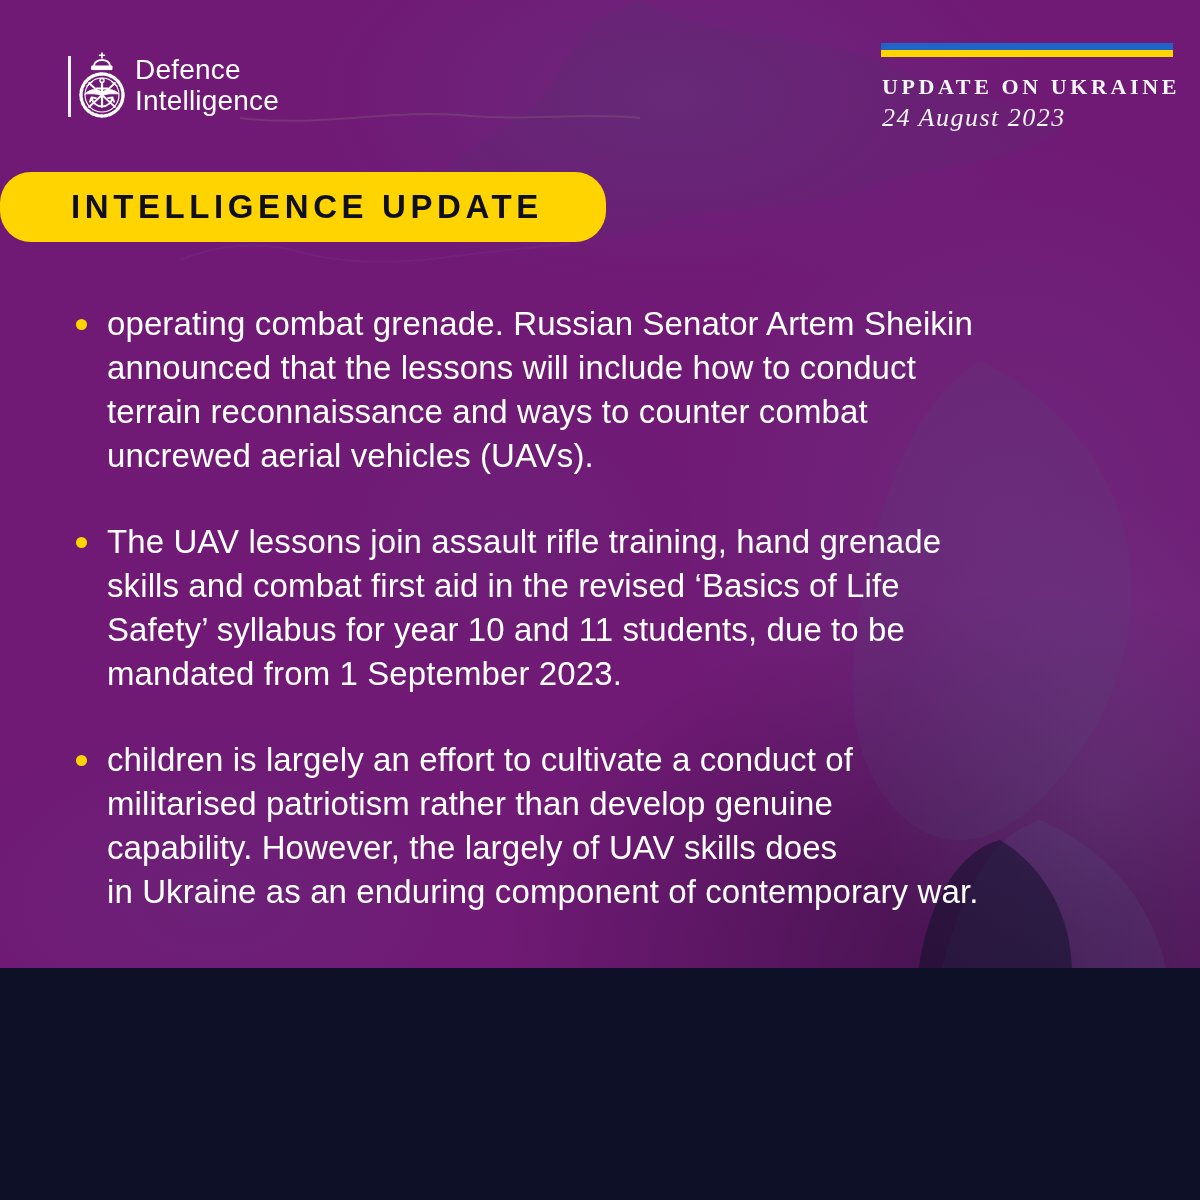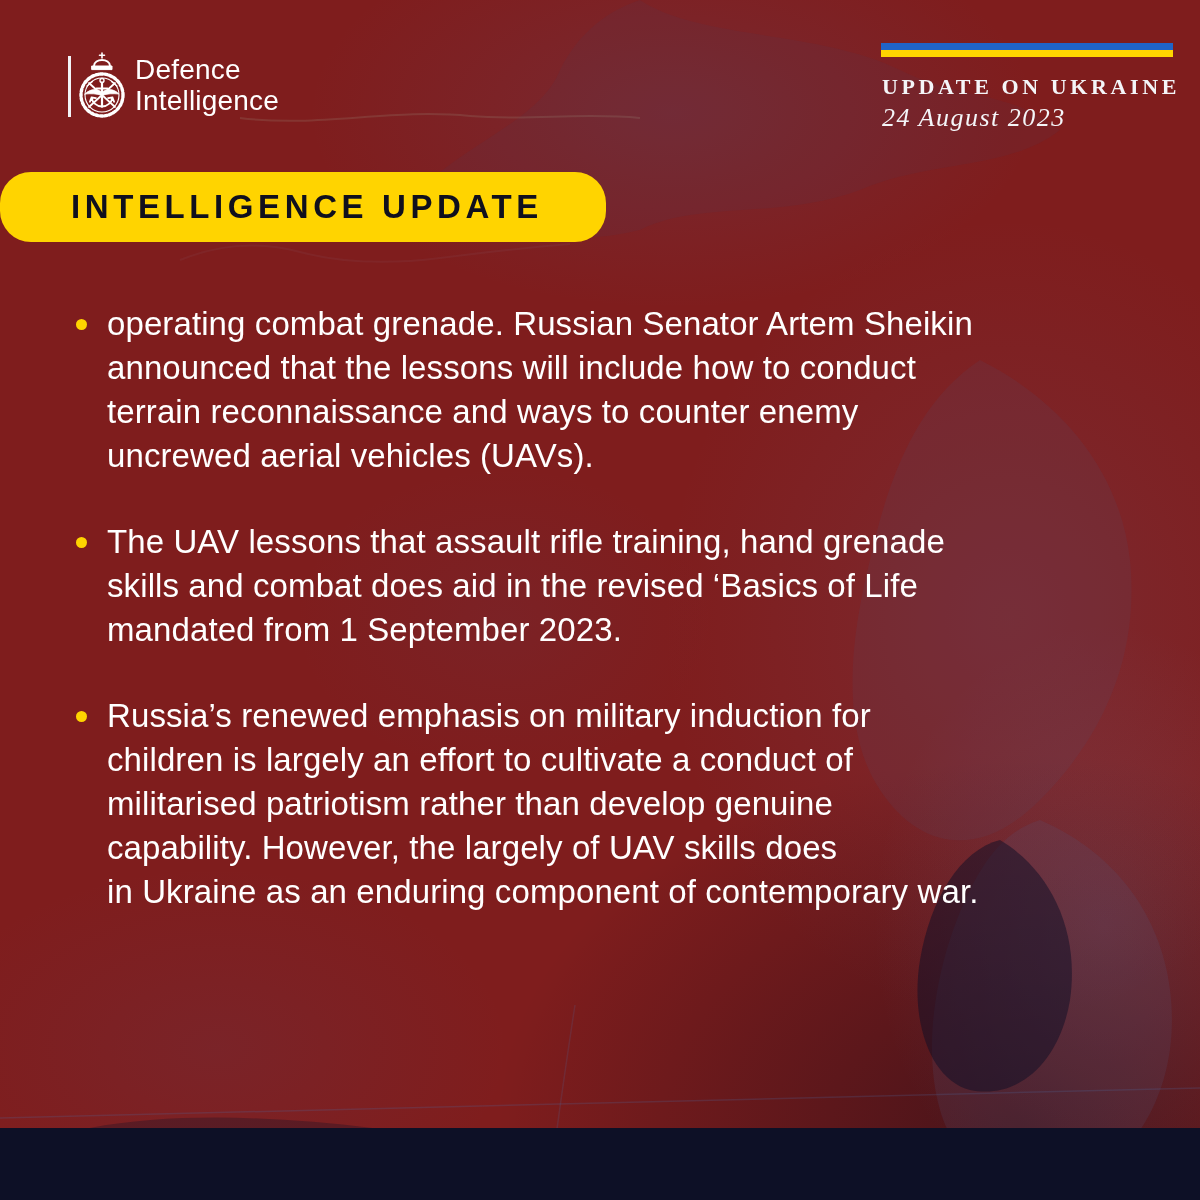--- a/index.html
+++ b/index.html
@@ -1,20 +1,20 @@
 <!DOCTYPE html>
 <html><head>
 <meta charset="utf-8">
 <style>
   html,body{margin:0;padding:0;background:#0d1026;}
   .canvas{
     position:relative;
-    width:1200px;height:1128px;
+    width:1200px;height:968px;
     overflow:hidden;
-    background:#7f1d1d;
+    background:#701a75;
     font-family:"Liberation Sans", sans-serif;
   }
   
   .bg-tint{
     position:absolute;inset:0;
     background:
       radial-gradient(ellipse 520px 280px at 56% 10%, rgba(90,102,150,0.16), transparent 70%),
       radial-gradient(ellipse 480px 560px at 84% 55%, rgba(104,116,160,0.14), transparent 72%),
       radial-gradient(ellipse 330px 430px at 92% 82%, rgba(120,132,172,0.17), transparent 70%),
       radial-gradient(ellipse 420px 260px at 18% 93%, rgba(80,92,138,0.10), transparent 70%),
@@ -116,38 +116,38 @@
     <span class="banner-title">INTELLIGENCE UPDATE</span>
   </div>
 
   <div class="bullets">
 
     <div class="bullet-item">
       <span class="bullet-dot" style="background:#FFD400;"></span>
       <div class="bullet-lines">
         <div class="bullet-line">operating combat grenade. Russian Senator Artem Sheikin</div>
         <div class="bullet-line">announced that the lessons will include how to conduct</div>
-        <div class="bullet-line">terrain reconnaissance and ways to counter enemy</div>
+        <div class="bullet-line">terrain reconnaissance and ways to counter combat</div>
         <div class="bullet-line">uncrewed aerial vehicles (UAVs).</div>
       </div>
     </div>
 
     <div class="bullet-item">
       <span class="bullet-dot" style="background:#FFD400;"></span>
       <div class="bullet-lines">
-        <div class="bullet-line">The UAV lessons that assault rifle training, hand grenade</div>
-        <div class="bullet-line">skills and combat does aid in the revised ‘Basics of Life</div>
+        <div class="bullet-line">The UAV lessons join assault rifle training, hand grenade</div>
+        <div class="bullet-line">skills and combat first aid in the revised ‘Basics of Life</div>
+        <div class="bullet-line">Safety’ syllabus for year 10 and 11 students, due to be</div>
         <div class="bullet-line">mandated from 1 September 2023.</div>
       </div>
     </div>
 
     <div class="bullet-item">
       <span class="bullet-dot" style="background:#FFD400;"></span>
       <div class="bullet-lines">
-        <div class="bullet-line">Russia’s renewed emphasis on military induction for</div>
         <div class="bullet-line">children is largely an effort to cultivate a conduct of</div>
         <div class="bullet-line">militarised patriotism rather than develop genuine</div>
         <div class="bullet-line">capability. However, the largely of UAV skills does</div>
         <div class="bullet-line">in Ukraine as an enduring component of contemporary war.</div>
       </div>
     </div>
 
   </div>
 </div>
 

